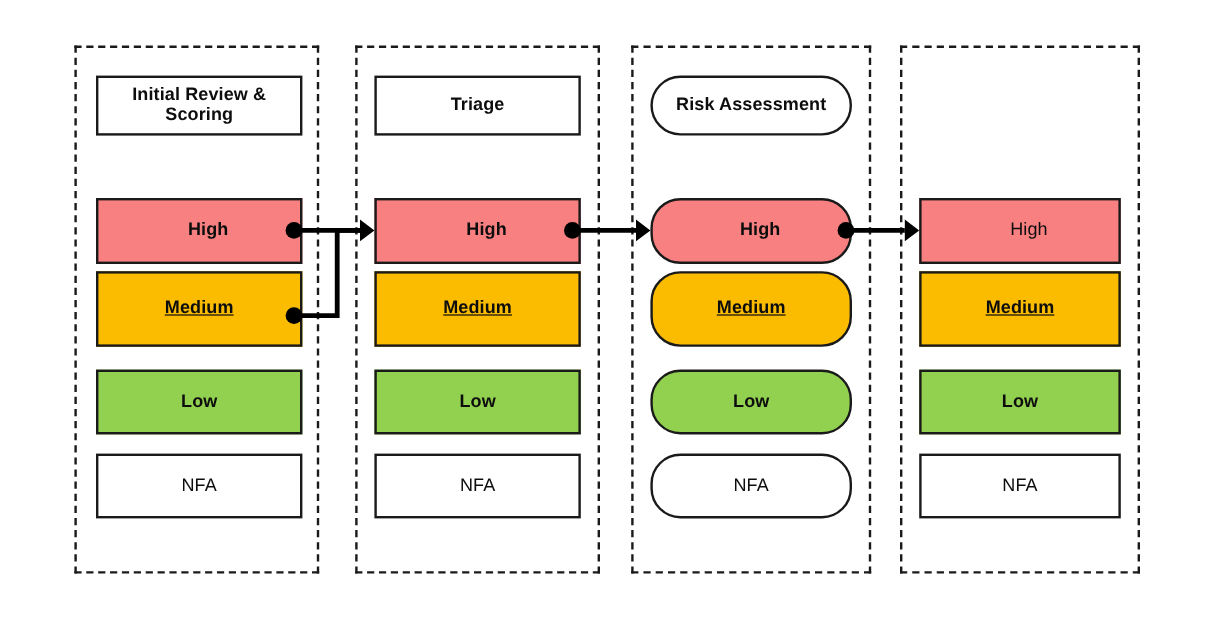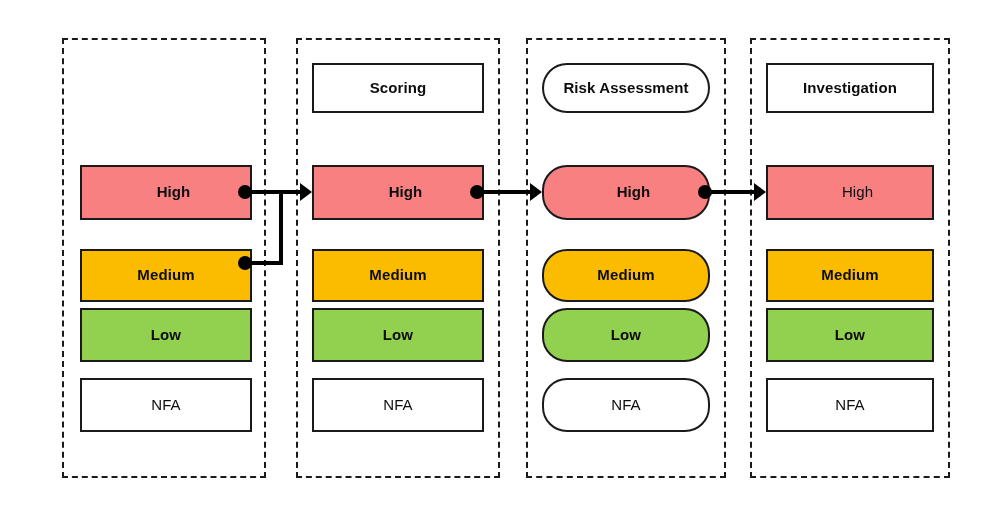--- a/index.html
+++ b/index.html
@@ -60,21 +60,21 @@
 
   
   .col-1 { left: 80px;  width: 172px; }
   .col-2 { left: 312px; width: 172px; }
   .col-3 { left: 542px; width: 168px; border-radius: 25px; }
   .col-4 { left: 766px; width: 168px; }
 
   
   .row-header { top: 63px;  height: 50px; }
   .row-high   { top: 165px; height: 55px; padding-left: 15px; }
-  .row-medium { top: 249px; height: 53px; }
+  .row-medium { top: 226px; height: 63px; text-decoration: underline; }
   .row-low    { top: 308px; height: 54px; text-align: center; }
   .row-nfa    { top: 378px; height: 54px; }
 
   
   .conn-svg {
     position: absolute;
     left: 0;
     top: 0;
     width: 1005px;
     height: 520px;
@@ -94,50 +94,50 @@
 </head>
 <body>
 
 <div id="canvas">
 
   <div class="lane lane-1"></div>
   <div class="lane lane-2"></div>
   <div class="lane lane-3"></div>
   <div class="lane lane-4"></div>
 
+  <div class="node header col-1 row-header">Initial Review &amp; Scoring</div>
 
   <div class="node bold fill-high col-1 row-high">High</div>
 
   <div class="node bold fill-medium col-1 row-medium">Medium</div>
 
   <div class="node bold fill-low col-1 row-low">Low</div>
 
   <div class="node fill-nfa col-1 row-nfa">NFA</div>
 
-  <div class="node header col-2 row-header">Scoring</div>
+  <div class="node header col-2 row-header">Triage</div>
 
   <div class="node bold fill-high col-2 row-high">High</div>
 
   <div class="node bold fill-medium col-2 row-medium">Medium</div>
 
   <div class="node bold fill-low col-2 row-low">Low</div>
 
   <div class="node fill-nfa col-2 row-nfa">NFA</div>
 
   <div class="node header col-3 row-header">Risk Assessment</div>
 
   <div class="node bold fill-high col-3 row-high">High</div>
 
   <div class="node bold fill-medium col-3 row-medium">Medium</div>
 
   <div class="node bold fill-low col-3 row-low">Low</div>
 
   <div class="node fill-nfa col-3 row-nfa">NFA</div>
 
-  <div class="node header col-4 row-header">Investigation</div>
 
   <div class="node fill-high col-4 row-high">High</div>
 
   <div class="node bold fill-medium col-4 row-medium">Medium</div>
 
   <div class="node bold fill-low col-4 row-low">Low</div>
 
   <div class="node fill-nfa col-4 row-nfa">NFA</div>
 
   <svg class="conn-svg" viewBox="0 0 1005 520">

